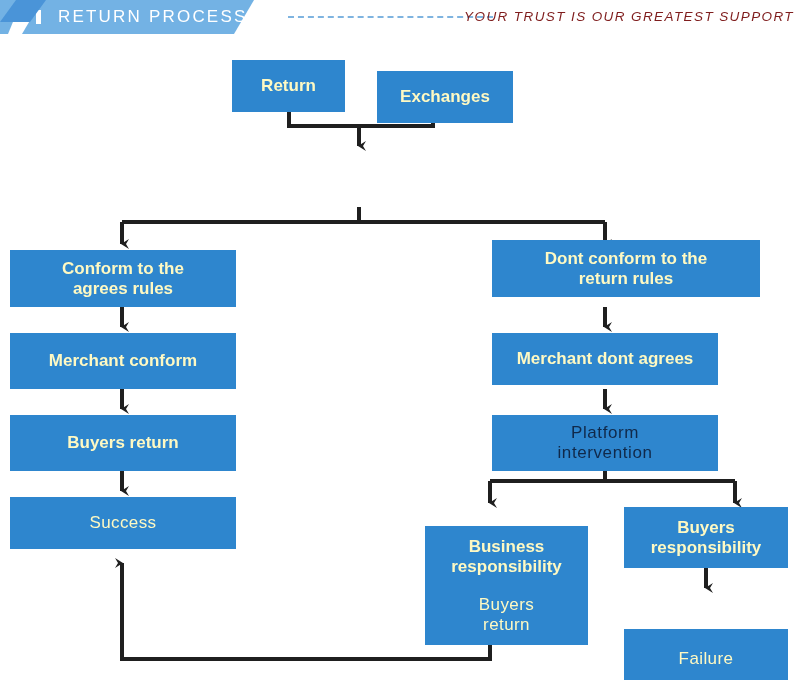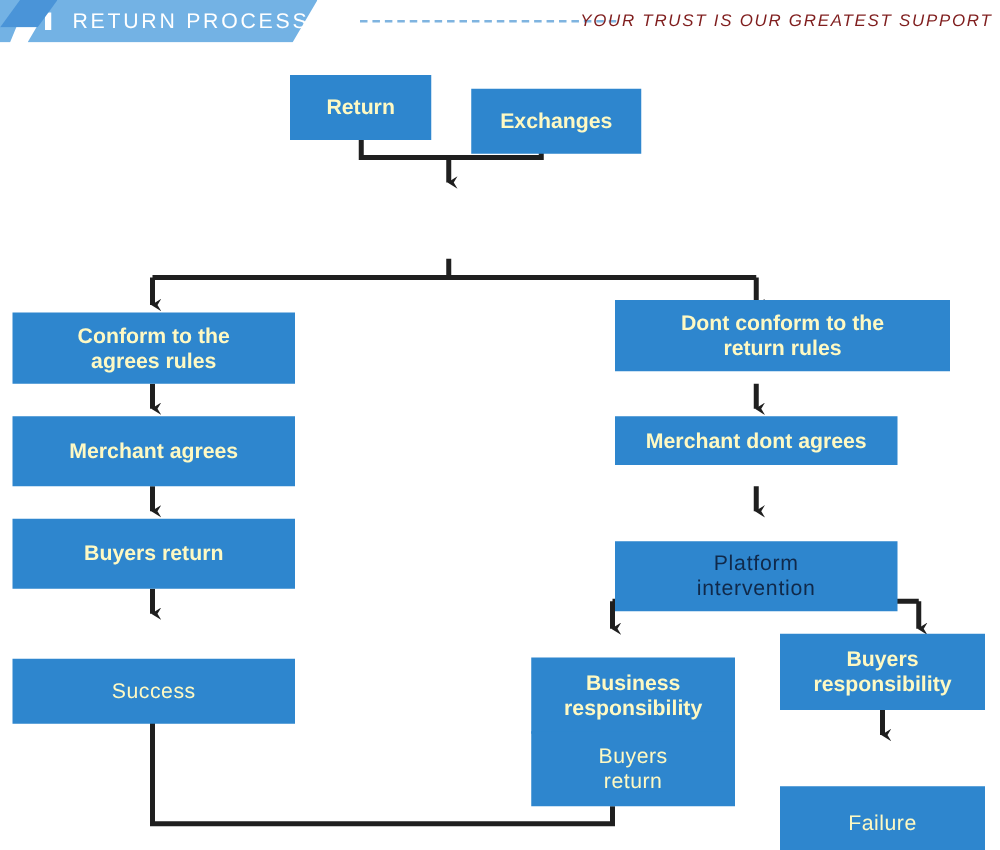--- a/index.html
+++ b/index.html
@@ -167,28 +167,28 @@
   </svg>
 
   <div class="node" style="left:232px; top:60px;  width:113px; height:52px;">Return</div>
   <div class="node" style="left:377px; top:71px;  width:136px; height:52px;">Exchanges</div>
 
   <div class="node" style="left:10px;  top:250px; width:226px; height:57px;">Conform to the
 agrees rules</div>
   <div class="node" style="left:492px; top:240px; width:268px; height:57px;">Dont conform to the
 return rules</div>
 
-  <div class="node" style="left:10px;  top:333px; width:226px; height:56px;">Merchant agrees</div>
-  <div class="node" style="left:492px; top:333px; width:226px; height:39px;">Merchant dont agrees</div>
+  <div class="node" style="left:10px;  top:333px; width:226px; height:56px;">Merchant conform</div>
+  <div class="node" style="left:492px; top:333px; width:226px; height:52px;">Merchant dont agrees</div>
 
   <div class="node" style="left:10px;  top:415px; width:226px; height:56px;">Buyers return</div>
-  <div class="node light" style="left:492px; top:433px; width:226px; height:56px;">Platform
+  <div class="node light" style="left:492px; top:415px; width:226px; height:56px;">Platform
 intervention</div>
 
-  <div class="node thin" style="left:10px; top:527px; width:226px; height:52px;">Success</div>
+  <div class="node thin" style="left:10px; top:497px; width:226px; height:52px;">Success</div>
 
   <div class="node" style="left:425px; top:507px; width:163px; height:61px;margin-top:19px;">Business
 responsibility</div>
   <div class="node" style="left:624px; top:507px; width:164px; height:61px;">Buyers
 responsibility</div>
 
   <div class="node thin" style="left:425px; top:585px; width:163px; height:60px;">Buyers
 return</div>
   <div class="node thin" style="left:624px; top:585px; width:164px; height:60px;margin-top:44px;">Failure</div>
 

